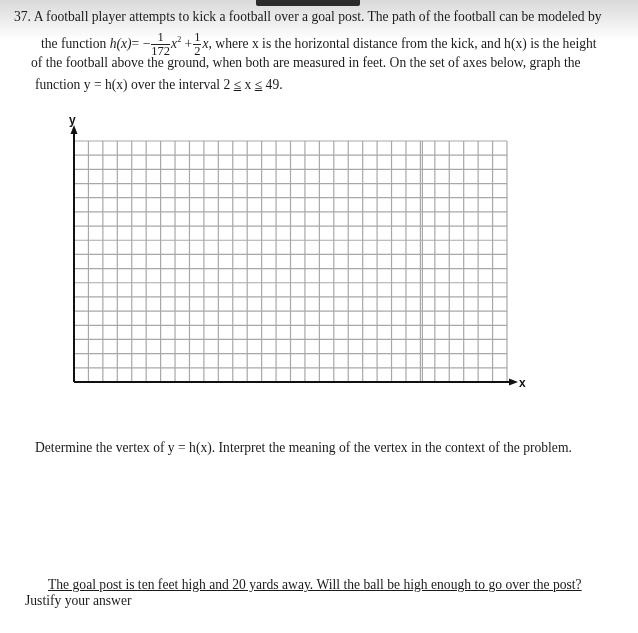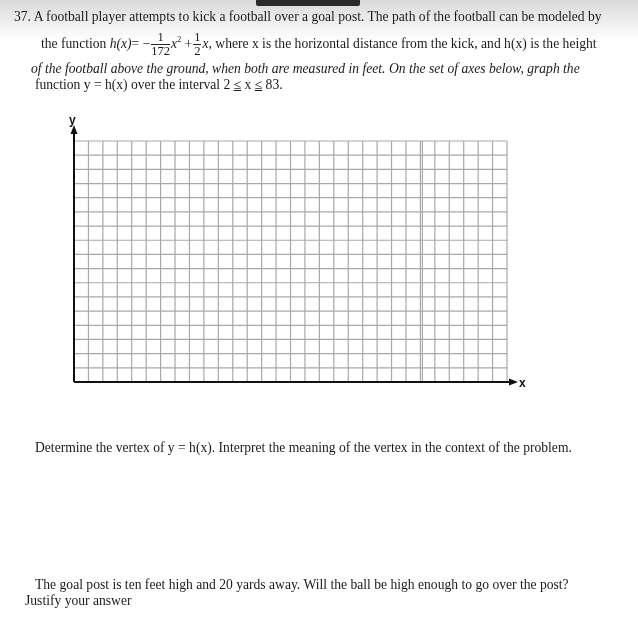--- a/index.html
+++ b/index.html
@@ -41,24 +41,24 @@
   <span>37.</span>
   <span>A football player attempts to kick a football over a goal post. The path of the football can be modeled by</span>
 </div>
 
 <div class="line" style="left:31px; top:31px;margin-left:10px;">
   <span>the function</span>
   <span class="ital">h(x)</span><span>= −</span><span class="frac"><span class="num">1</span><span class="den">172</span></span><span class="ital">x</span><sup>2</sup>
   <span>+</span><span class="frac"><span class="num">1</span><span class="den">2</span></span><span class="ital">x</span><span>, where x is the horizontal distance from the kick, and h(x) is the height</span>
 </div>
 
-<div class="line" style="left:31px; top:61px;font-style:italic;">of the football above the ground, when both are measured in feet. On the set of axes below, graph the</div>
+<div class="line" style="left:31px; top:55px;">of the football above the ground, when both are measured in feet. On the set of axes below, graph the</div>
 
 <div class="line" style="left:35px; top:77px;">
-  <span>function y = h(x) over the interval 2 </span><span class="u">≤</span><span> x </span><span class="u">≤</span><span> 83.</span>
+  <span>function y = h(x) over the interval 2 </span><span class="u">≤</span><span> x </span><span class="u">≤</span><span> 49.</span>
 </div>
 
 <svg id="graph" width="638" height="420">
   <g id="grid">
       <line x1="74" x2="74" y1="141" y2="382" stroke="#a8a8a8" stroke-width="1.2"></line>
       <line x1="88.43333333333334" x2="88.43333333333334" y1="141" y2="382" stroke="#a8a8a8" stroke-width="1.2"></line>
       <line x1="102.86666666666667" x2="102.86666666666667" y1="141" y2="382" stroke="#a8a8a8" stroke-width="1.2"></line>
       <line x1="117.3" x2="117.3" y1="141" y2="382" stroke="#a8a8a8" stroke-width="1.2"></line>
       <line x1="131.73333333333335" x2="131.73333333333335" y1="141" y2="382" stroke="#a8a8a8" stroke-width="1.2"></line>
       <line x1="146.16666666666669" x2="146.16666666666669" y1="141" y2="382" stroke="#a8a8a8" stroke-width="1.2"></line>
@@ -110,14 +110,14 @@
   <line x1="74" y1="382" x2="74" y2="131" stroke="#111" stroke-width="2"></line>
   <polygon points="74,125 70.5,134 77.5,134" fill="#111"></polygon>
   <line x1="74" y1="382" x2="510" y2="382" stroke="#111" stroke-width="2"></line>
   <polygon points="518,382 509,378.5 509,385.5" fill="#111"></polygon>
   <text x="69" y="124" font-family="Liberation Sans, sans-serif" font-size="12" font-weight="bold" fill="#111">y</text>
   <text x="519" y="387" font-family="Liberation Sans, sans-serif" font-size="12" font-weight="bold" fill="#111">x</text>
 </svg>
 
 <div class="line" style="left:35px; top:440px;">Determine the vertex of y = h(x). Interpret the meaning of the vertex in the context of the problem.</div>
 
-<div class="line" style="left:35px; top:577px;">The goal post is ten feet high and 20 yards away. Will the ball be high enough to go over the post?</div>
+<div class="line" style="left:48px; top:577px;text-decoration:underline;">The goal post is ten feet high and 20 yards away. Will the ball be high enough to go over the post?</div>
 <div class="line" style="left:25px; top:593px;">Justify your answer</div>
 
 </body></html>

